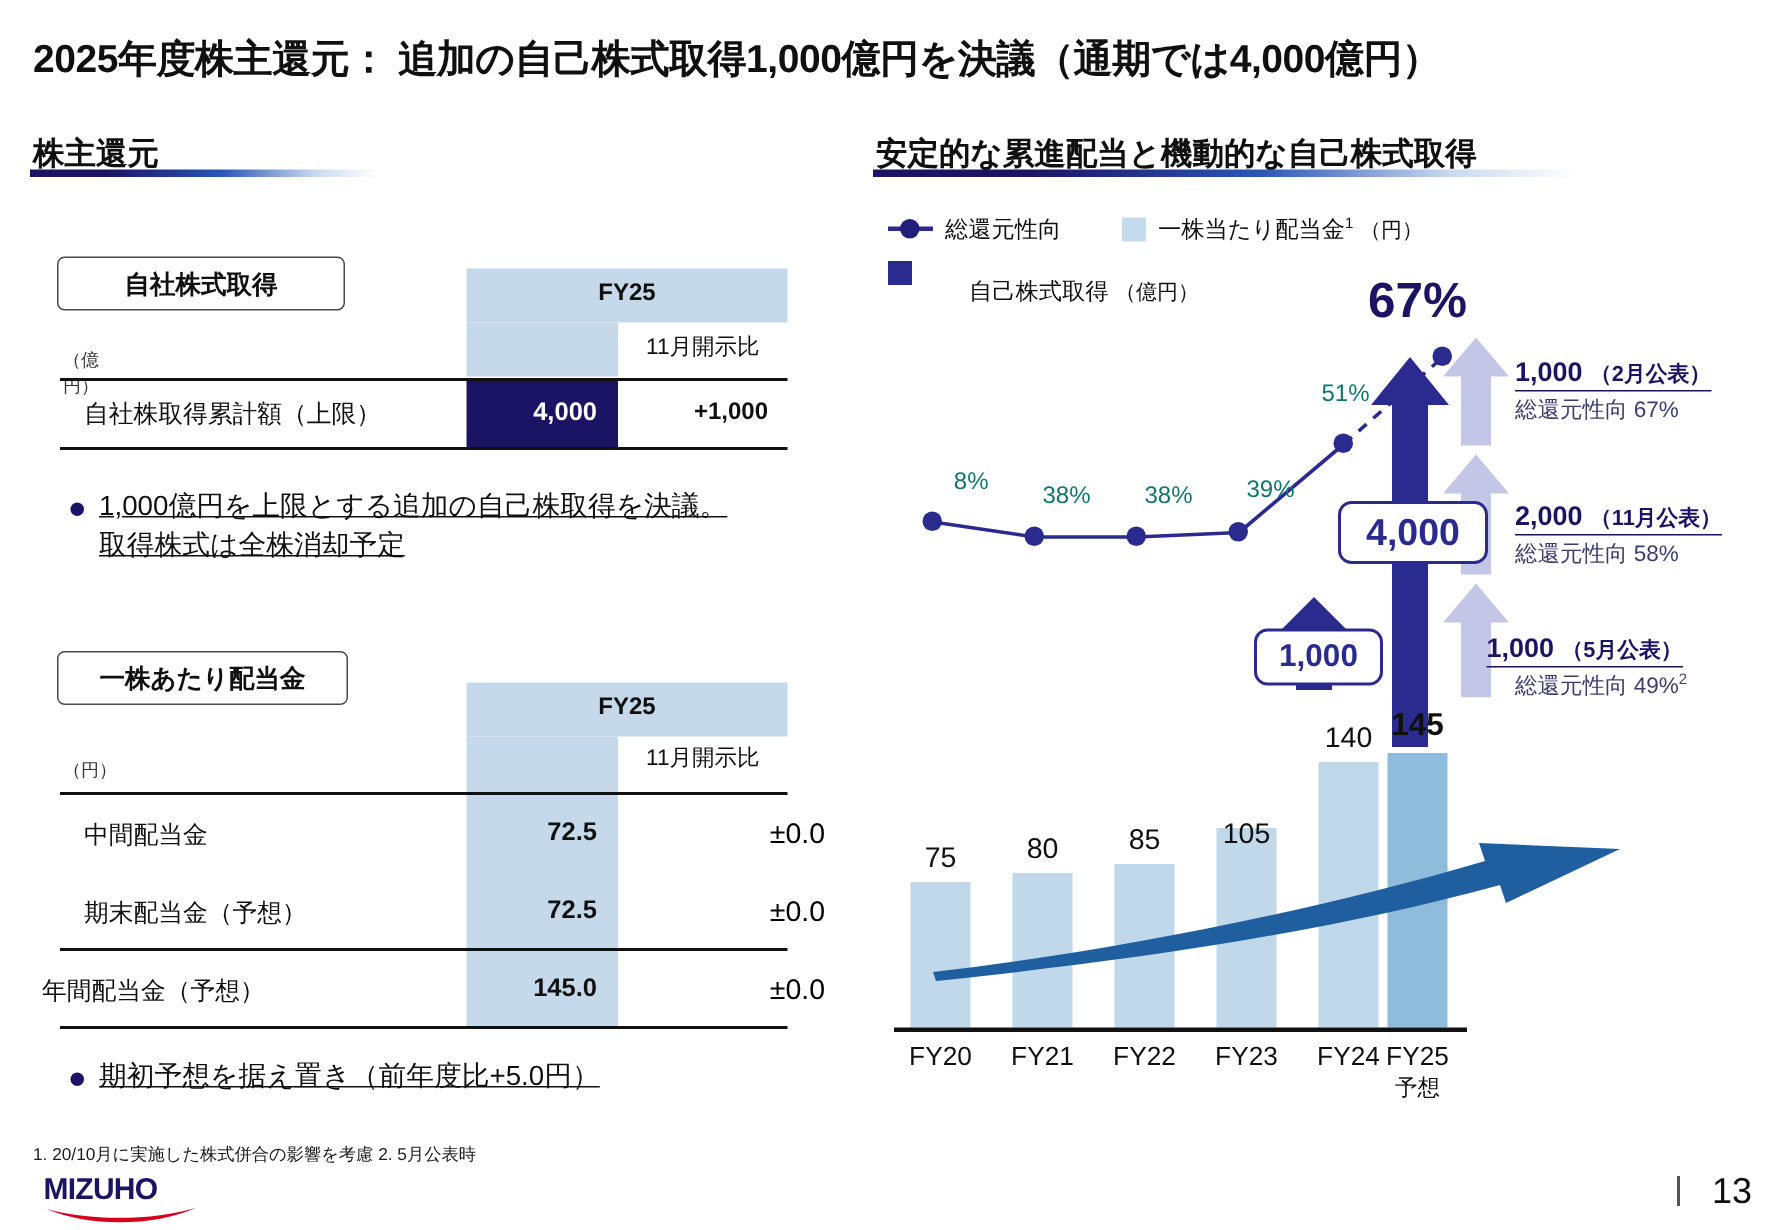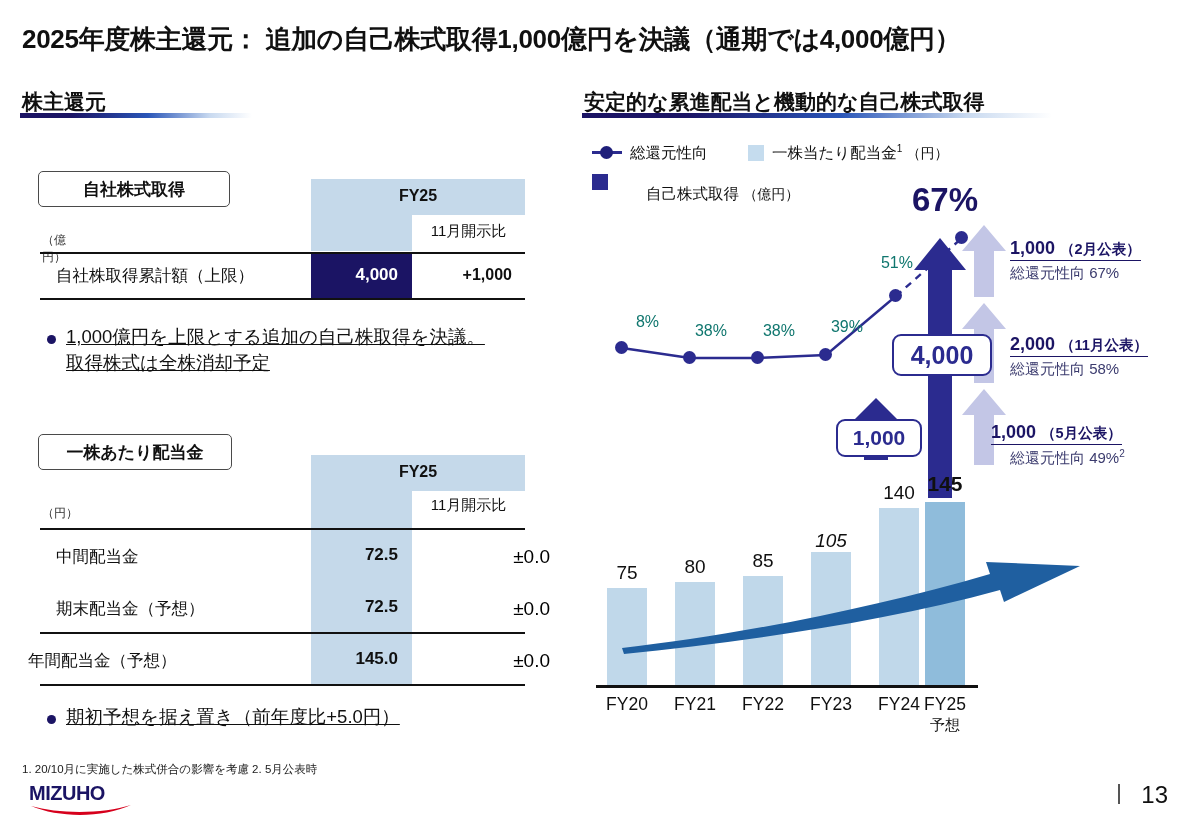--- a/index.html
+++ b/index.html
@@ -206,21 +206,21 @@
 <div class="bar" style="left:607px;top:588px;width:40px;height:97px;"></div>
 <div class="bar" style="left:675px;top:582px;width:40px;height:103px;"></div>
 <div class="bar" style="left:743px;top:576px;width:40px;height:109px;"></div>
 <div class="bar" style="left:811px;top:552px;width:40px;height:133px;"></div>
 <div class="bar" style="left:879px;top:508px;width:40px;height:177px;"></div>
 <div class="bar fy25" style="left:925px;top:502px;width:40px;height:183px;"></div>
 
 <div class="bar-lbl" style="left:602px;top:562px;width:50px;">75</div>
 <div class="bar-lbl" style="left:670px;top:556px;width:50px;">80</div>
 <div class="bar-lbl" style="left:738px;top:550px;width:50px;">85</div>
-<div class="bar-lbl" style="left:806px;top:530px;width:50px;font-style:italic;">105</div>
+<div class="bar-lbl" style="left:806px;top:546px;width:50px;">105</div>
 <div class="bar-lbl" style="left:874px;top:482px;width:50px;">140</div>
 <div class="bar-lbl bold" style="left:919px;top:472px;width:52px;">145</div>
 
 <svg class="abs" style="left:618px;top:540px;" width="470" height="120">
   <path d="M4,108 C110,96 250,70 372,34 L368,22 L462,26 L386,62 L382,50 C258,84 120,102 6,114 Z" fill="#1f5fa0"></path>
 </svg>
 
 <div class="axis" style="left:596px;top:685px;width:382px;height:3px;"></div>
 <div class="x-lbl" style="left:597px;top:694px;width:60px;">FY20</div>
 <div class="x-lbl" style="left:665px;top:694px;width:60px;">FY21</div>

